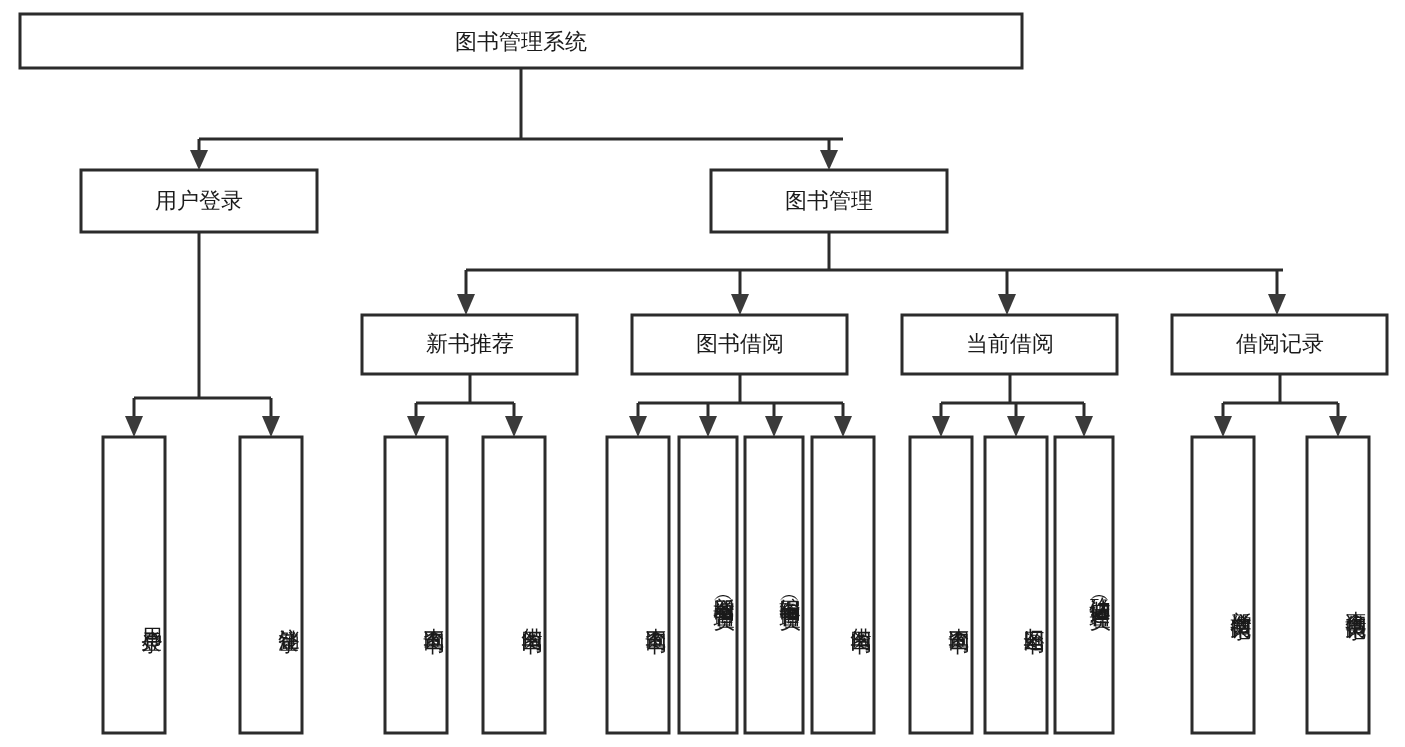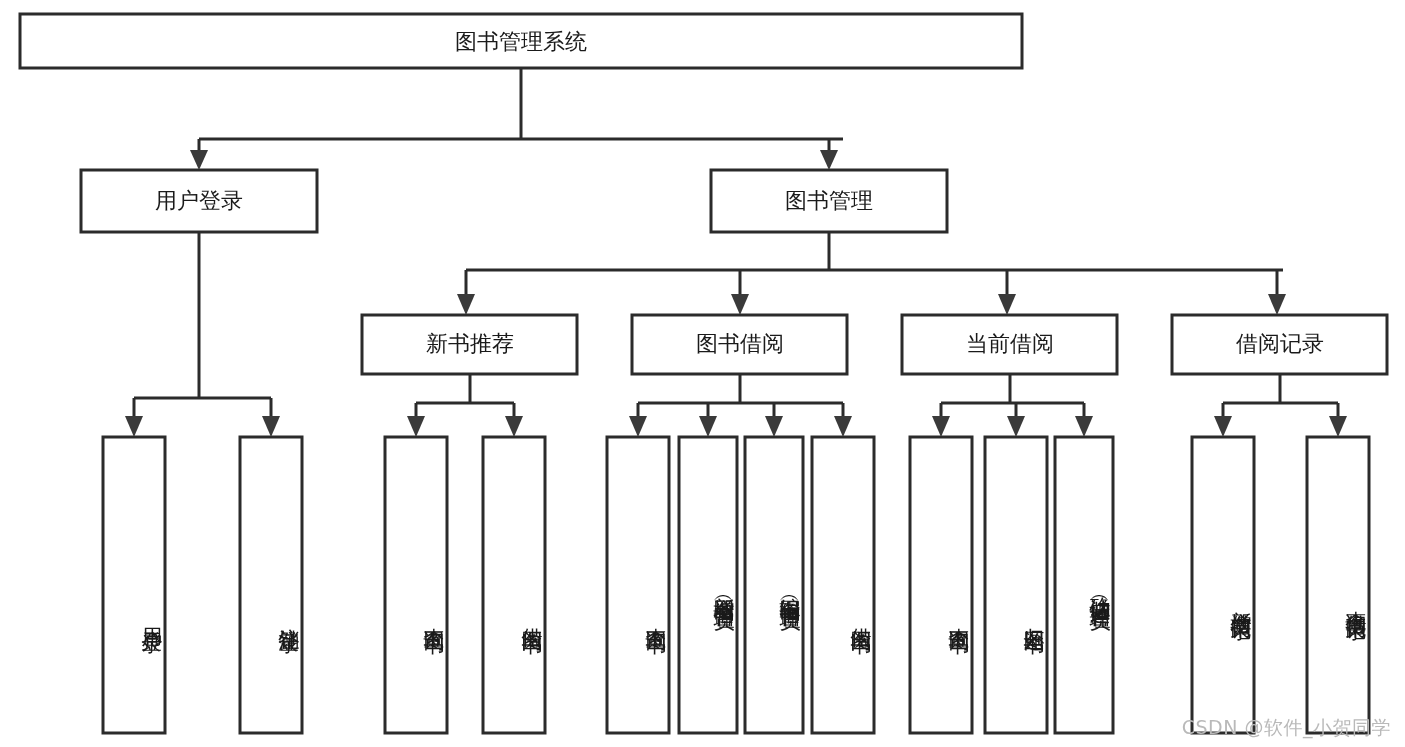--- a/index.html
+++ b/index.html
@@ -214,15 +214,14 @@
   <div class="node-label-v" style="left:607px; top:500px; width:62px; height:230px;">查询图书</div>
   <div class="node-label-v" style="left:679px; top:446px; width:58px; height:285px;">新增图书（管理员）</div>
   <div class="node-label-v" style="left:745px; top:446px; width:58px; height:285px;">编辑图书（管理员）</div>
   <div class="node-label-v" style="left:812px; top:500px; width:62px; height:230px;">借阅图书</div>
   <div class="node-label-v" style="left:910px; top:500px; width:62px; height:230px;">查询图书</div>
   <div class="node-label-v" style="left:985px; top:500px; width:62px; height:230px;">归还图书</div>
   <div class="node-label-v" style="left:1055px; top:446px; width:58px; height:285px;">确认归还（管理员）</div>
   <div class="node-label-v" style="left:1192px; top:470px; width:62px; height:260px;">新增借阅记录</div>
   <div class="node-label-v" style="left:1307px; top:470px; width:62px; height:260px;">查询借阅记录</div>
 
-  <div class="watermark">CSDN @软件_小贺同学</div>
 
 </div>
 
 </body></html>

